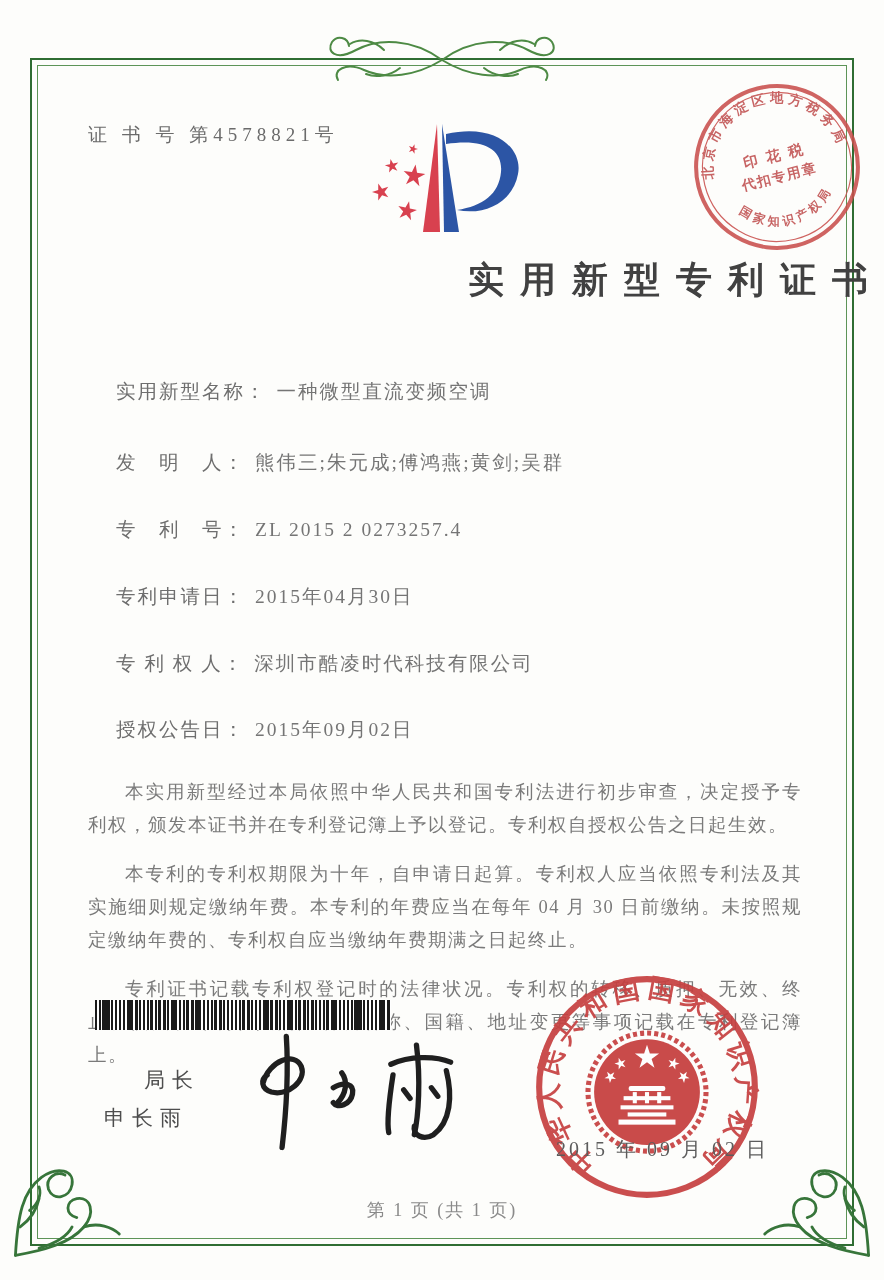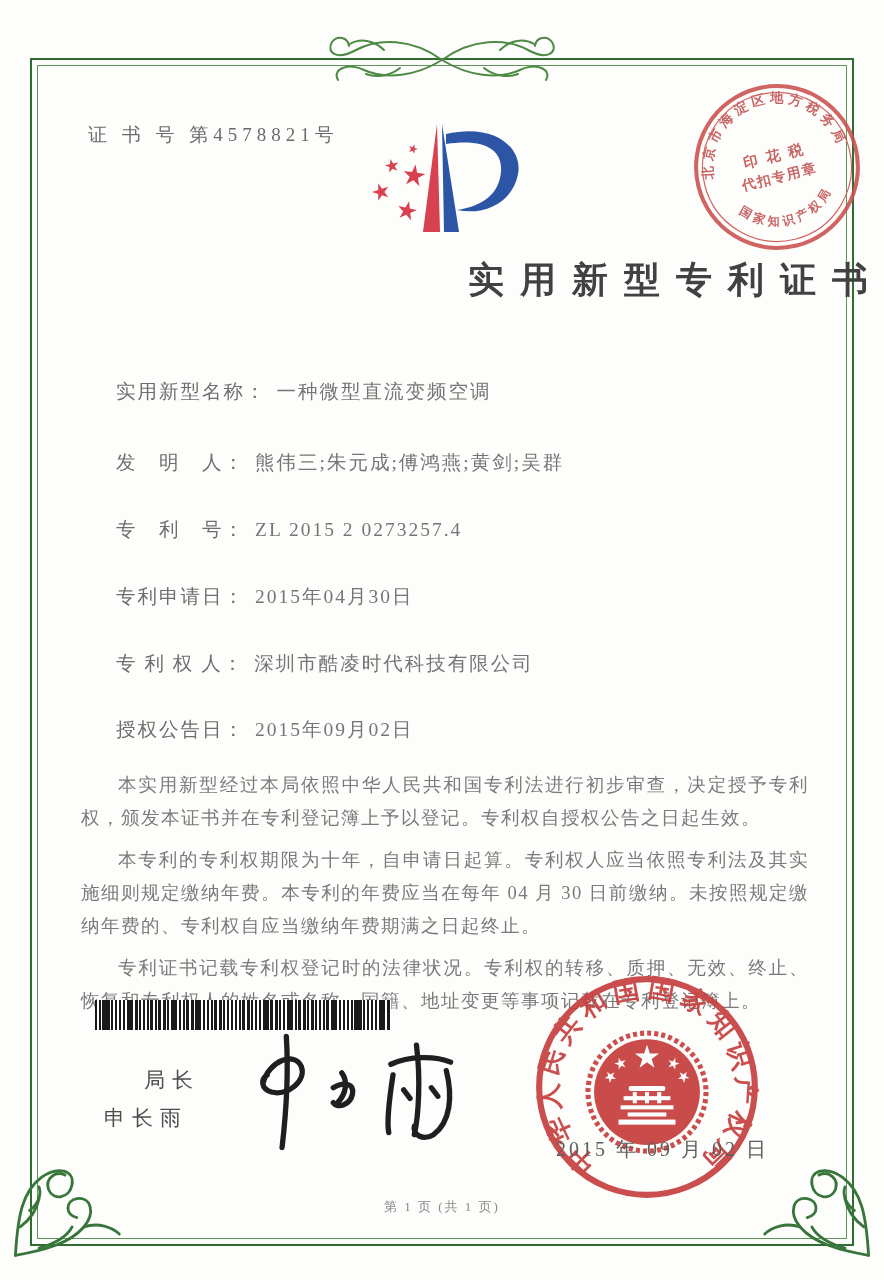--- a/index.html
+++ b/index.html
@@ -27,38 +27,38 @@
     font-size:36px; font-weight:bold; color:#414141; letter-spacing:16px;}
   
   .field{position:absolute; left:89px; font-size:19.5px; color:#6e6e6e;
     letter-spacing:2px; white-space:nowrap;margin-left:27px;}
   .f0{top:378px}.f1{top:449px}.f2{top:516px}.f3{top:583px}.f4{top:650px}.f5{top:716px}
   .field .val{margin-left:10px; color:#757575;}
   
   .body-text{position:absolute; left:72px; width:746px; top:760px;
     font-size:18.5px; color:#7a7a7a; line-height:33px; letter-spacing:1.5px;
     text-align:justify;}
-  .body-text p{margin:9px; text-indent:2em;}
+  .body-text p{margin:16px; text-indent:2em;}
   
   .barcode{position:absolute; left:95px; top:1000px; width:296px; height:30px;
     background:
       repeating-linear-gradient(90deg,#1a1a1a 0 2px,transparent 2px 4px),
       repeating-linear-gradient(90deg,#1a1a1a 0 1px,transparent 1px 7px),
       repeating-linear-gradient(90deg,transparent 0 9px,#1a1a1a 9px 12px,transparent 12px 23px);
     background-color:#fff;}
   .chief-title{position:absolute; left:104px; top:1066px; font-size:21px;
     color:#4d4d4d; letter-spacing:7px;margin-left:40px;}
   .chief-name{position:absolute; left:104px; top:1104px; font-size:21px;
     color:#4d4d4d; letter-spacing:7px;}
   .signature{position:absolute; left:232px; top:1028px; width:258px; height:128px;}
   .office-seal{position:absolute; left:530px; top:970px; width:234px; height:234px; opacity:.92;}
   .issue-date{position:absolute; left:556px; top:1136px; font-size:20px;
     color:#5c5c5c; letter-spacing:3px; z-index:5;}
   .page-footer{position:absolute; left:0; right:0; top:1198px; text-align:center;
-    font-size:13px; color:#8a8a8a; letter-spacing:2px;}
+    font-size:18px; color:#8a8a8a; letter-spacing:2px;}
   .seal-text{font-family:"Liberation Serif", serif; font-weight:bold;}
 </style>
 </head>
 <body>
 
 <div class="page">
 
   <svg width="0" height="0" style="position:absolute">
     <defs>
       <polygon id="st5" points="0,-10 2.245,-3.09 9.51,-3.09 3.63,1.18 5.88,8.09 0,3.82 -5.88,8.09 -3.63,1.18 -9.51,-3.09 -2.245,-3.09"></polygon>

